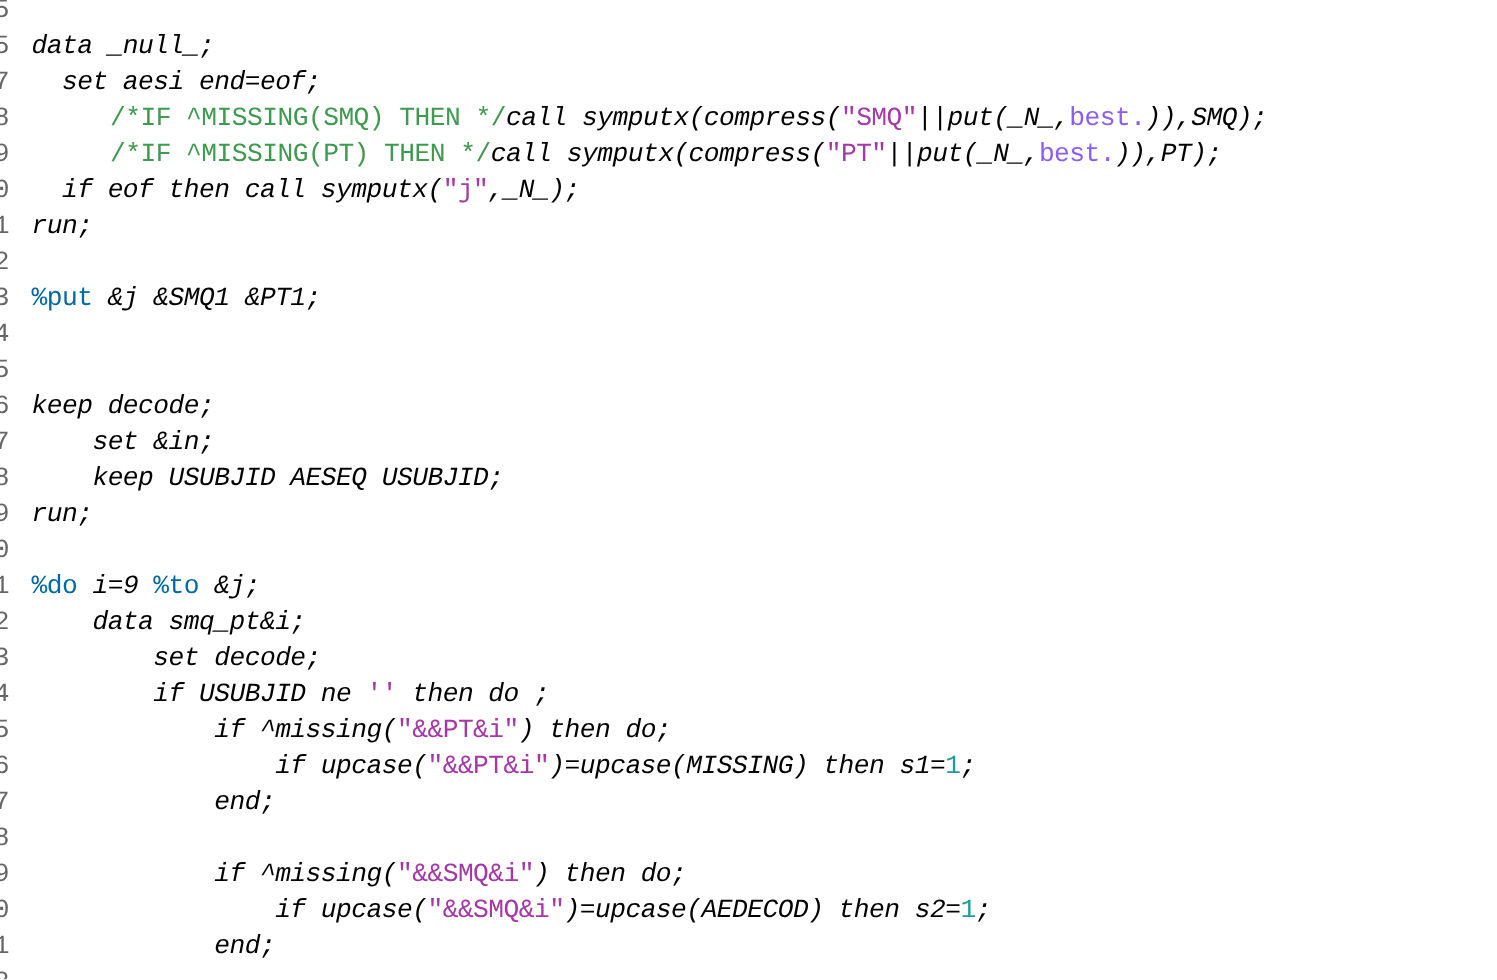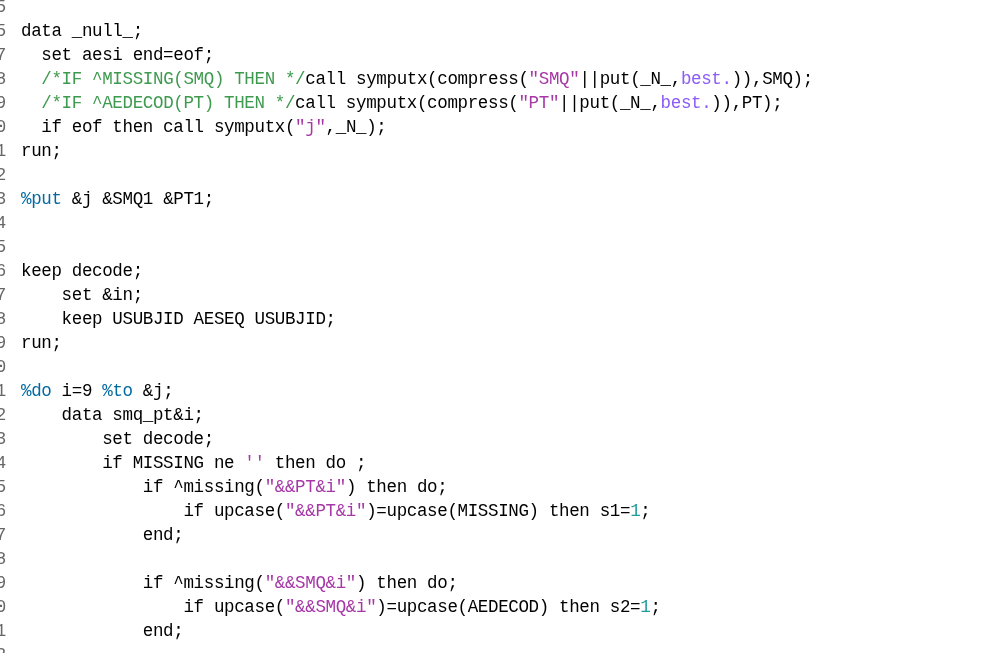--- a/index.html
+++ b/index.html
@@ -51,52 +51,52 @@
     white-space: pre;
     overflow: hidden;
     opacity: 0.92;
   }
   .code-text {
     flex: 1 1 auto;
     white-space: pre;
     padding-left: 15px;
   }
   
-  .tok-plain   { color: #000000; }
-  .tok-comment { color: #3d9a4e; }
+  .tok-plain   { color: #000000; font-style: italic; }
+  .tok-comment { color: #3d9a4e; margin-left: 32px; }
   .tok-macro   { color: #0369a1; }
   .tok-string  { color: #a637a6; }
   .tok-num     { color: #1f9b9b; }
   .tok-fmt     { color: #8b5cf6; }
 </style>
 </head>
 <body>
 
 <div id="editor">
   <div class="code-area">
       <div class="code-line"><span class="gutter">5</span><span class="code-text">&nbsp;</span></div>
       <div class="code-line"><span class="gutter">5</span><span class="code-text"><span class="tok-plain">data _null_;</span></span></div>
       <div class="code-line"><span class="gutter">7</span><span class="code-text"><span class="tok-plain">  set aesi end=eof;</span></span></div>
       <div class="code-line"><span class="gutter">8</span><span class="code-text"><span class="tok-plain">  </span><span class="tok-comment">/*IF ^MISSING(SMQ) THEN */</span><span class="tok-plain">call symputx(compress(</span><span class="tok-string">"SMQ"</span><span class="tok-plain">||put(_N_,</span><span class="tok-fmt">best.</span><span class="tok-plain">)),SMQ);</span></span></div>
-      <div class="code-line"><span class="gutter">9</span><span class="code-text"><span class="tok-plain">  </span><span class="tok-comment">/*IF ^AEDECOD(PT) THEN */</span><span class="tok-plain">call symputx(compress(</span><span class="tok-string">"PT"</span><span class="tok-plain">||put(_N_,</span><span class="tok-fmt">best.</span><span class="tok-plain">)),PT);</span></span></div>
+      <div class="code-line"><span class="gutter">9</span><span class="code-text"><span class="tok-plain">  </span><span class="tok-comment">/*IF ^MISSING(PT) THEN */</span><span class="tok-plain">call symputx(compress(</span><span class="tok-string">"PT"</span><span class="tok-plain">||put(_N_,</span><span class="tok-fmt">best.</span><span class="tok-plain">)),PT);</span></span></div>
       <div class="code-line"><span class="gutter">0</span><span class="code-text"><span class="tok-plain">  if eof then call symputx(</span><span class="tok-string">"j"</span><span class="tok-plain">,_N_);</span></span></div>
       <div class="code-line"><span class="gutter">1</span><span class="code-text"><span class="tok-plain">run;</span></span></div>
       <div class="code-line"><span class="gutter">2</span><span class="code-text">&nbsp;</span></div>
       <div class="code-line"><span class="gutter">3</span><span class="code-text"><span class="tok-macro">%put</span><span class="tok-plain"> &amp;j &amp;SMQ1 &amp;PT1;</span></span></div>
       <div class="code-line"><span class="gutter">4</span><span class="code-text">&nbsp;</span></div>
       <div class="code-line"><span class="gutter">5</span><span class="code-text">&nbsp;</span></div>
       <div class="code-line"><span class="gutter">6</span><span class="code-text"><span class="tok-plain">keep decode;</span></span></div>
       <div class="code-line"><span class="gutter">7</span><span class="code-text"><span class="tok-plain">    set &amp;in;</span></span></div>
       <div class="code-line"><span class="gutter">8</span><span class="code-text"><span class="tok-plain">    keep USUBJID AESEQ USUBJID;</span></span></div>
       <div class="code-line"><span class="gutter">9</span><span class="code-text"><span class="tok-plain">run;</span></span></div>
       <div class="code-line"><span class="gutter">0</span><span class="code-text">&nbsp;</span></div>
       <div class="code-line"><span class="gutter">1</span><span class="code-text"><span class="tok-macro">%do</span><span class="tok-plain"> i=9 </span><span class="tok-macro">%to</span><span class="tok-plain"> &amp;j;</span></span></div>
       <div class="code-line"><span class="gutter">2</span><span class="code-text"><span class="tok-plain">    data smq_pt&amp;i;</span></span></div>
       <div class="code-line"><span class="gutter">3</span><span class="code-text"><span class="tok-plain">        set decode;</span></span></div>
-      <div class="code-line"><span class="gutter">4</span><span class="code-text"><span class="tok-plain">        if MISSING ne </span><span class="tok-string">''</span><span class="tok-plain"> then do ;</span></span></div>
+      <div class="code-line"><span class="gutter">4</span><span class="code-text"><span class="tok-plain">        if USUBJID ne </span><span class="tok-string">''</span><span class="tok-plain"> then do ;</span></span></div>
       <div class="code-line"><span class="gutter">5</span><span class="code-text"><span class="tok-plain">            if ^missing(</span><span class="tok-string">"&amp;&amp;PT&amp;i"</span><span class="tok-plain">) then do;</span></span></div>
       <div class="code-line"><span class="gutter">6</span><span class="code-text"><span class="tok-plain">                if upcase(</span><span class="tok-string">"&amp;&amp;PT&amp;i"</span><span class="tok-plain">)=upcase(MISSING) then s1=</span><span class="tok-num">1</span><span class="tok-plain">;</span></span></div>
       <div class="code-line"><span class="gutter">7</span><span class="code-text"><span class="tok-plain">            end;</span></span></div>
       <div class="code-line"><span class="gutter">8</span><span class="code-text">&nbsp;</span></div>
       <div class="code-line"><span class="gutter">9</span><span class="code-text"><span class="tok-plain">            if ^missing(</span><span class="tok-string">"&amp;&amp;SMQ&amp;i"</span><span class="tok-plain">) then do;</span></span></div>
       <div class="code-line"><span class="gutter">0</span><span class="code-text"><span class="tok-plain">                if upcase(</span><span class="tok-string">"&amp;&amp;SMQ&amp;i"</span><span class="tok-plain">)=upcase(AEDECOD) then s2=</span><span class="tok-num">1</span><span class="tok-plain">;</span></span></div>
       <div class="code-line"><span class="gutter">1</span><span class="code-text"><span class="tok-plain">            end;</span></span></div>
       <div class="code-line"><span class="gutter">2</span><span class="code-text">&nbsp;</span></div>
     </div>
 </div>

